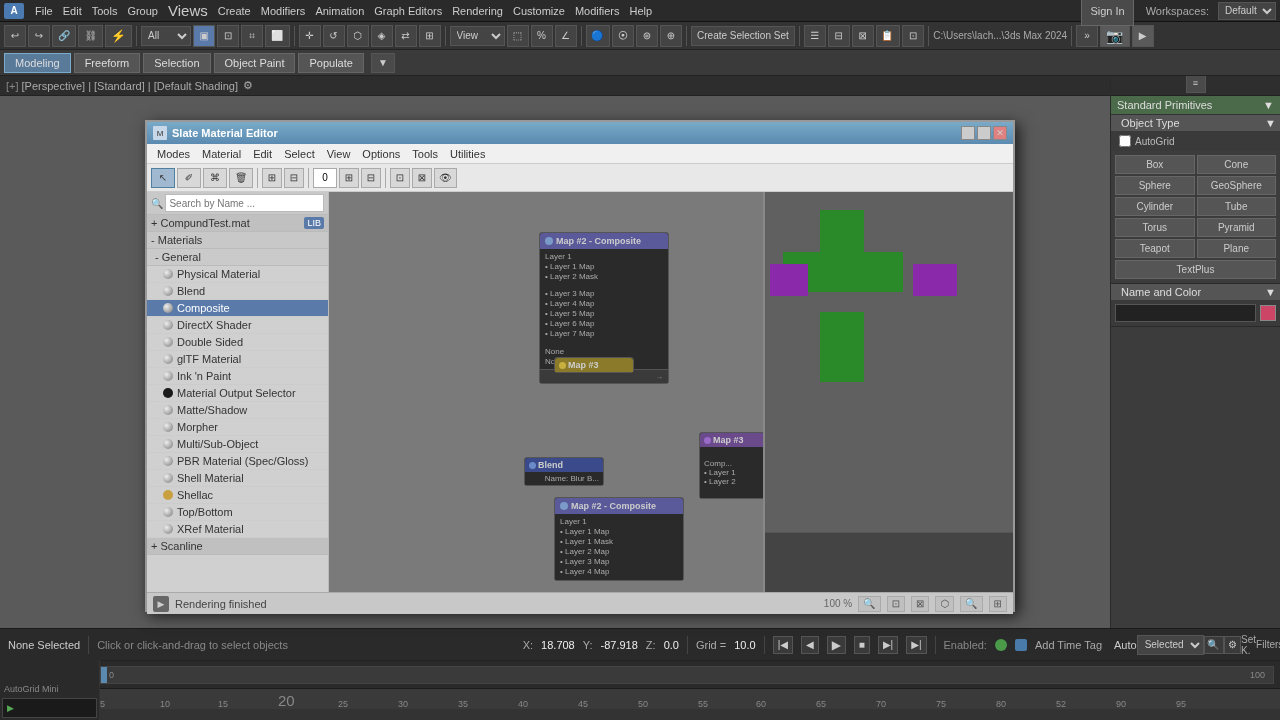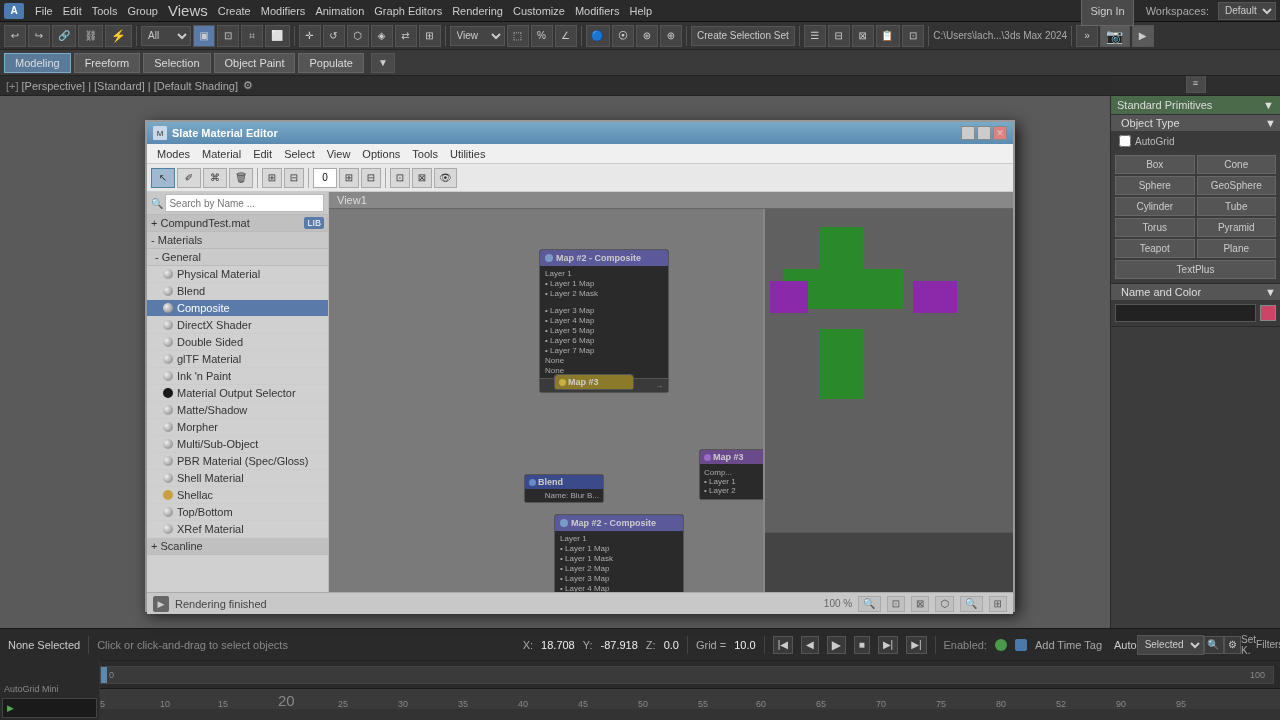--- a/index.html
+++ b/index.html
@@ -276,21 +276,20 @@
         <div style="padding:2px 16px;font-size:11px;color:#333;cursor:pointer;border-bottom:1px solid #ccc;display:flex;align-items:center;gap:4px;"><span style="width:10px;height:10px;border-radius:50%;background:radial-gradient(circle at 35% 35%,#eee,#777);display:inline-block;"></span>PBR Material (Spec/Gloss)</div>
         <div style="padding:2px 16px;font-size:11px;color:#333;cursor:pointer;border-bottom:1px solid #ccc;display:flex;align-items:center;gap:4px;"><span style="width:10px;height:10px;border-radius:50%;background:radial-gradient(circle at 35% 35%,#eee,#777);display:inline-block;"></span>Shell Material</div>
         <div style="padding:2px 16px;font-size:11px;color:#333;cursor:pointer;border-bottom:1px solid #ccc;display:flex;align-items:center;gap:4px;"><span style="width:10px;height:10px;border-radius:50%;background:#c8a040;display:inline-block;"></span>Shellac</div>
         <div style="padding:2px 16px;font-size:11px;color:#333;cursor:pointer;border-bottom:1px solid #ccc;display:flex;align-items:center;gap:4px;"><span style="width:10px;height:10px;border-radius:50%;background:radial-gradient(circle at 35% 35%,#eee,#777);display:inline-block;"></span>Top/Bottom</div>
         <div style="padding:2px 16px;font-size:11px;color:#333;cursor:pointer;border-bottom:1px solid #ccc;display:flex;align-items:center;gap:4px;"><span style="width:10px;height:10px;border-radius:50%;background:radial-gradient(circle at 35% 35%,#eee,#777);display:inline-block;"></span>XRef Material</div>
         <div style="padding:2px 4px;font-size:11px;color:#333;background:#c0c0c0;border-bottom:1px solid #bbb;cursor:pointer;">+ Scanline</div>
       </div>
     </div>
 
     <div style="flex:1;display:flex;flex-direction:column;position:relative;">
-      <div style="background:#888;padding:2px 8px;font-size:11px;color:#ddd;border-bottom:1px solid #666;">View1</div>
 
       <div style="flex:1;display:flex;position:relative;">
 
         <div style="flex:1;background:#7a7a7a;position:relative;overflow:hidden;cursor:default;">
 
           <svg class="conn-svg">
             <line x1="510" y1="200" x2="580" y2="250" stroke="#4a9a4a" stroke-width="1.5" opacity="0.8"></line>
             <line x1="510" y1="340" x2="580" y2="260" stroke="#4a9a4a" stroke-width="1.5" opacity="0.8"></line>
             <line x1="510" y1="430" x2="515" y2="440" stroke="#4a4aaa" stroke-width="1.5" opacity="0.8"></line>
           </svg>
@@ -300,38 +299,38 @@
               <span style="width:8px;height:8px;background:#7a9ac8;border-radius:50%;display:inline-block;"></span>Map #2 - Composite
             </div>
             <div style="padding:3px 5px;background:#2a2a2a;">
               <div style="color:#aaa;margin-bottom:1px;font-size:8px;">Layer 1</div>
               <div style="color:#aaa;margin-bottom:1px;font-size:8px;">• Layer 1 Map</div>
               <div style="color:#aaa;margin-bottom:8px;font-size:8px;">• Layer 2 Mask</div>
               <div style="color:#aaa;margin-bottom:1px;font-size:8px;">• Layer 3 Map</div>
               <div style="color:#aaa;margin-bottom:1px;font-size:8px;">• Layer 4 Map</div>
               <div style="color:#aaa;margin-bottom:1px;font-size:8px;">• Layer 5 Map</div>
               <div style="color:#aaa;margin-bottom:1px;font-size:8px;">• Layer 6 Map</div>
-              <div style="color:#aaa;margin-bottom:1px;font-size:8px;">• Layer 7 Map</div>
+              <div style="color:#aaa;margin-bottom:9px;font-size:8px;">• Layer 7 Map</div>
               <div style="color:#aaa;margin-bottom:1px;font-size:8px;">None</div>
               <div style="color:#aaa;font-size:8px;">None</div>
             </div>
             <div style="background:#3a3a3a;padding:2px 5px;text-align:right;font-size:8px;color:#888;border-top:1px solid #555;">→</div>
           </div>
 
           <div style="position:absolute;left:225px;top:165px;width:80px;background:#3a3a3a;border:1px solid #555;border-radius:3px;font-size:8px;color:#ccc;">
             <div style="background:#8a7a2a;padding:2px 4px;font-size:9px;font-weight:bold;border-radius:3px 3px 0 0;display:flex;align-items:center;gap:2px;">
               <span style="width:7px;height:7px;background:#c8b040;border-radius:50%;display:inline-block;"></span>Map #3
             </div>
           </div>
 
           <div style="position:absolute;left:370px;top:240px;width:75px;background:#3a3a3a;border:1px solid #555;border-radius:3px;font-size:8px;color:#ccc;">
             <div style="background:#6a4a8a;padding:2px 4px;font-size:9px;font-weight:bold;border-radius:3px 3px 0 0;display:flex;align-items:center;gap:2px;">
               <span style="width:7px;height:7px;background:#9a6ac8;border-radius:50%;display:inline-block;"></span>Map #3
             </div>
-            <div style="padding:4px 4px;background:#2a2a2a;font-size:8px;color:#aaa;">
+            <div style="padding:12px 4px;background:#2a2a2a;font-size:8px;color:#aaa;">
               <div>Comp...</div>
               <div>• Layer 1</div>
               <div>• Layer 2</div>
             </div>
           </div>
 
           <div style="position:absolute;left:195px;top:265px;width:80px;background:#3a3a3a;border:1px solid #555;border-radius:3px;font-size:8px;color:#ccc;">
             <div style="background:#3a4a8a;padding:2px 4px;font-size:9px;font-weight:bold;border-radius:3px 3px 0 0;display:flex;align-items:center;gap:2px;">
               <span style="width:7px;height:7px;background:#6a8ac8;border-radius:50%;display:inline-block;"></span>Blend
             </div>

